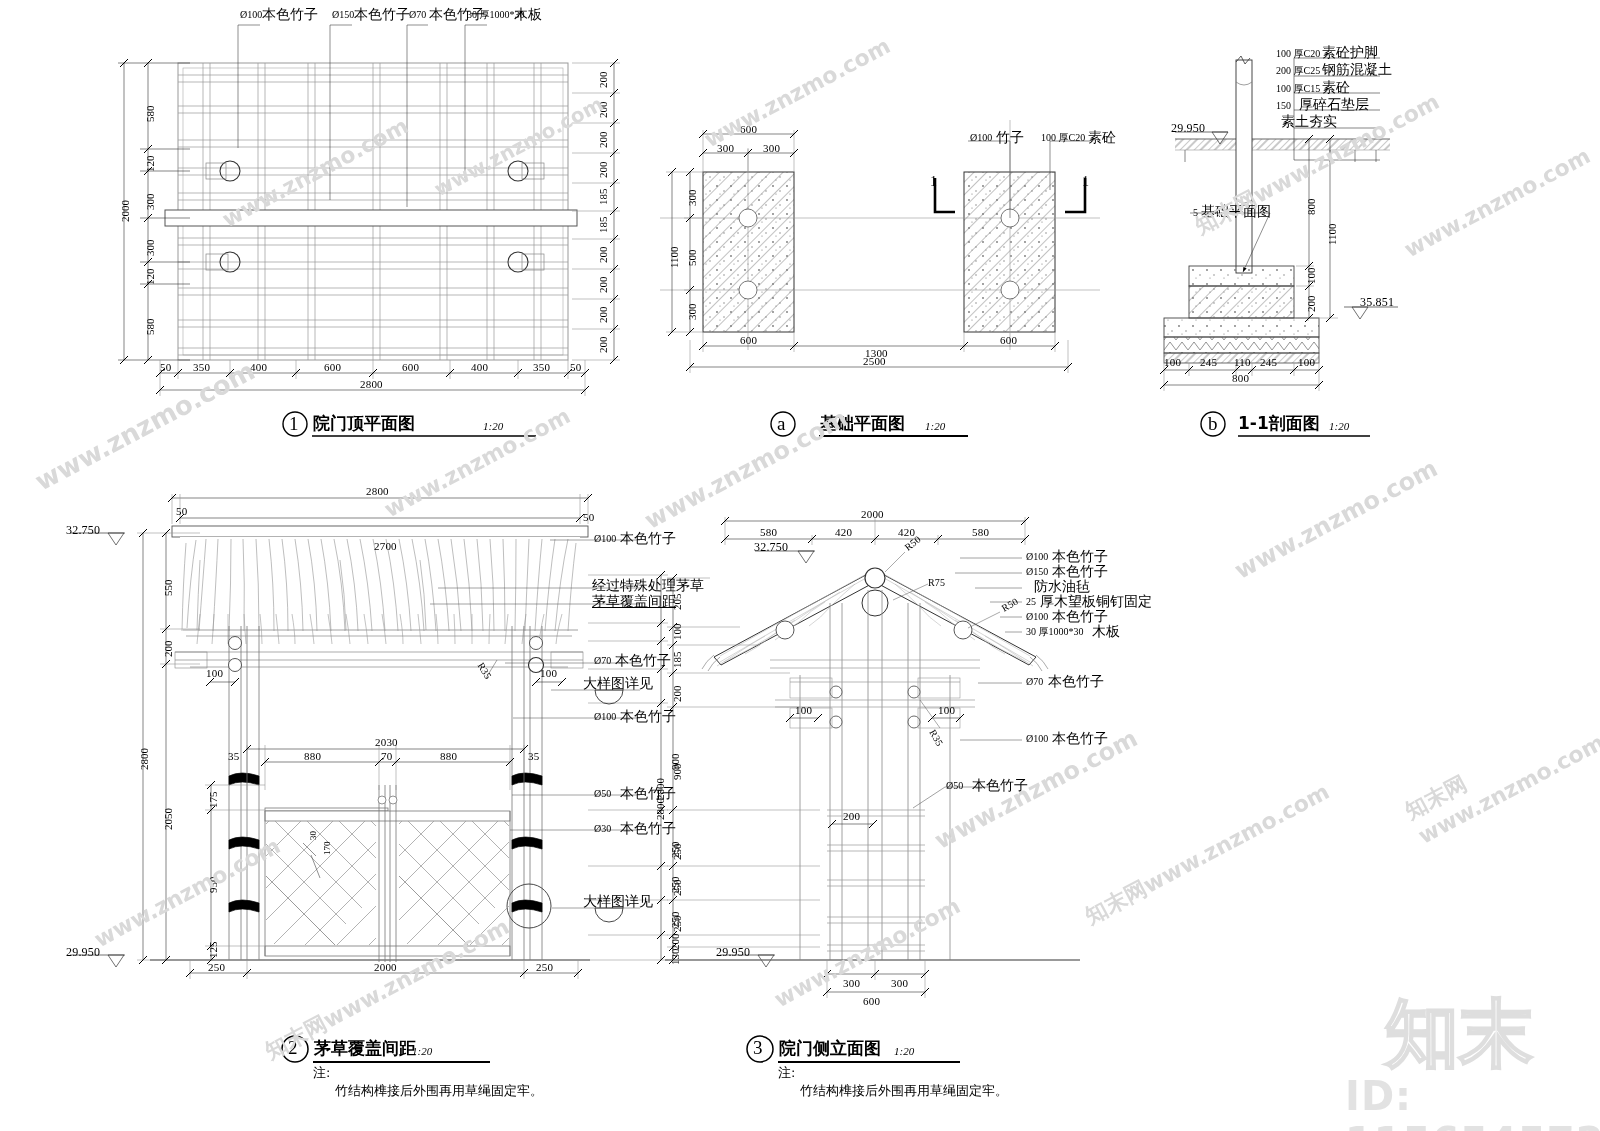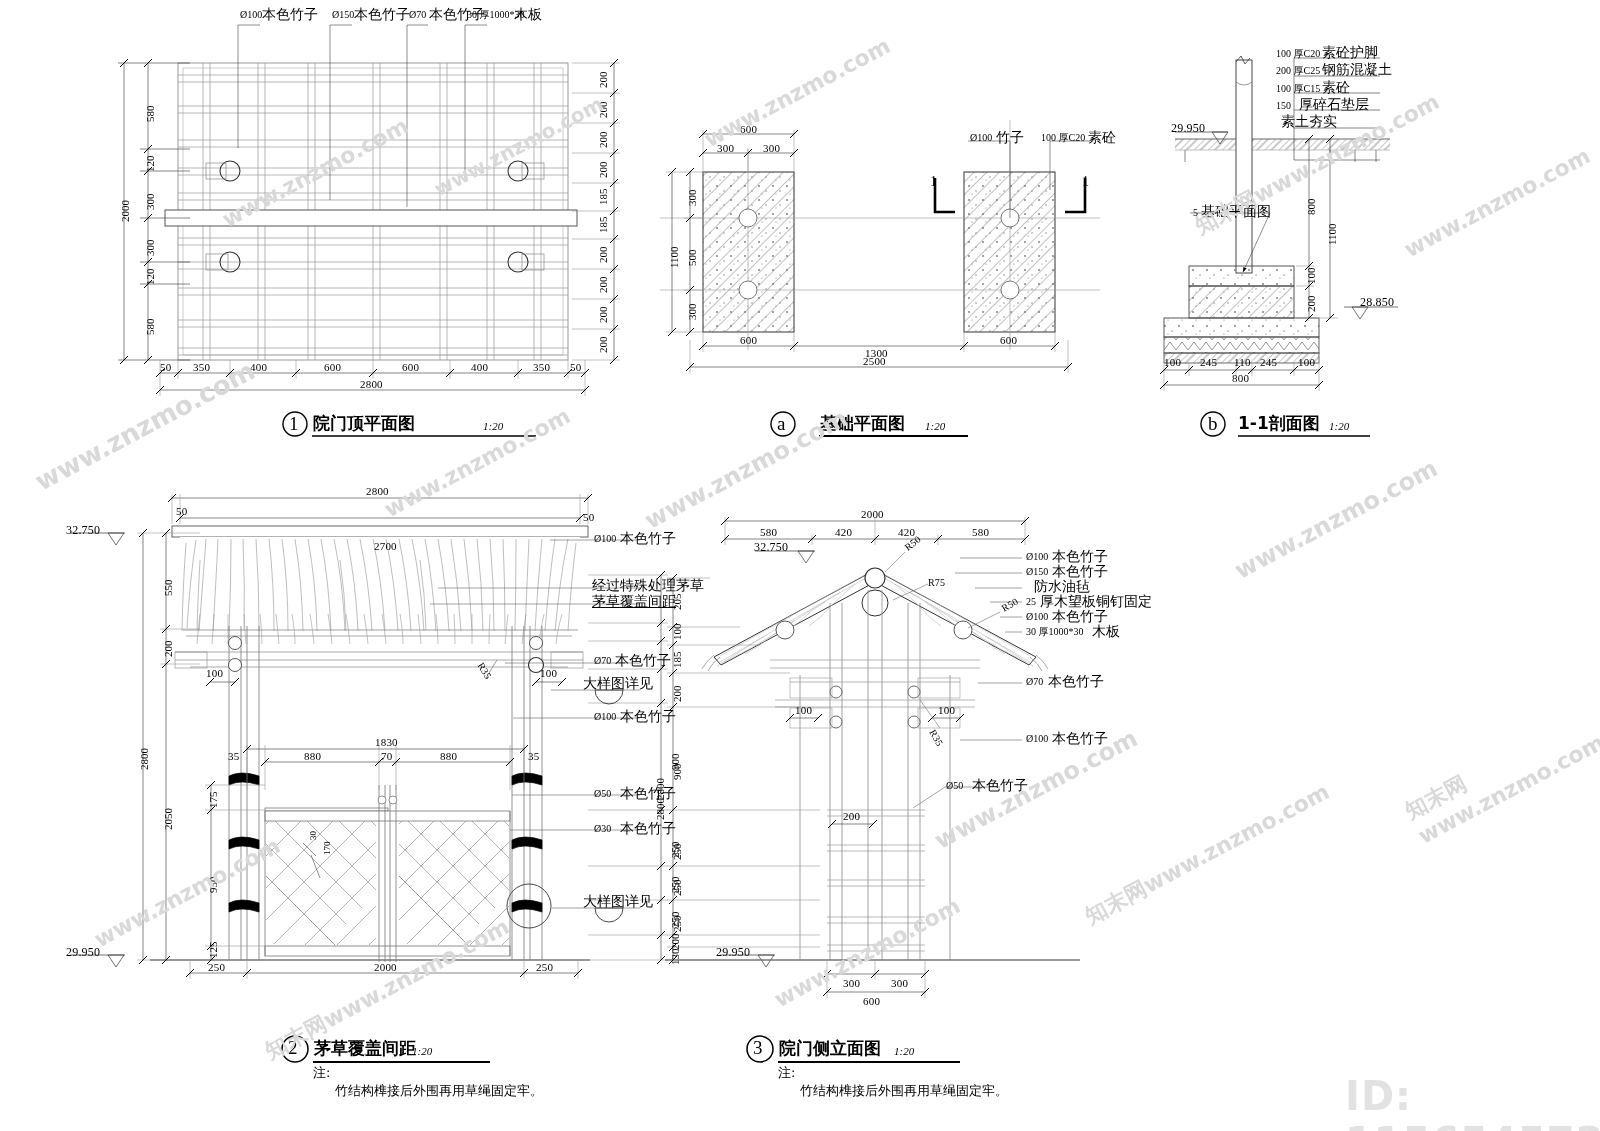--- a/index.html
+++ b/index.html
@@ -1006,21 +1006,21 @@
 <div class="lbl leader-sm" style="left:1276px;top:84px;">100 厚C15</div>
 <div class="lbl leader-cn cn" style="left:1322px;top:80px;">素砼</div>
 <div class="lbl leader-sm" style="left:1276px;top:101px;">150</div>
 <div class="lbl leader-cn cn" style="left:1299px;top:97px;text-align:center;">厚碎石垫层</div>
 <div class="lbl leader-cn cn" style="left:1281px;top:114px;">素土夯实</div>
 
 <div class="lbl leader-sm" style="left:1193px;top:208px;">5</div>
 <div class="lbl leader-cn cn" style="left:1201px;top:204px;">基础平面图</div>
 
 <div class="lbl dim" style="left:1171px;top:122px;font-size:12px;">29.950</div>
-<div class="lbl dim" style="left:1360px;top:296px;font-size:12px;">28.850</div>
+<div class="lbl dim" style="left:1360px;top:296px;font-size:12px;">35.851</div>
 
 <div class="lbl dimv" style="left:1306px;top:215px;">800</div>
 <div class="lbl dimv" style="left:1327px;top:245px;">1100</div>
 <div class="lbl dimv" style="left:1306px;top:284px;">100</div>
 <div class="lbl dimv" style="left:1306px;top:312px;">200</div>
 
 <div class="lbl dim" style="left:1164px;top:357px;">100</div>
 <div class="lbl dim" style="left:1200px;top:357px;">245</div>
 <div class="lbl dim" style="left:1234px;top:357px;">110</div>
 <div class="lbl dim" style="left:1260px;top:357px;">245</div>
@@ -1040,21 +1040,21 @@
 <div class="lbl dim" style="left:66px;top:946px;font-size:12px;">29.950</div>
 
 <div class="lbl dimv" style="left:163px;top:596px;">550</div>
 <div class="lbl dimv" style="left:163px;top:657px;">200</div>
 <div class="lbl dimv" style="left:139px;top:770px;">2800</div>
 <div class="lbl dimv" style="left:163px;top:830px;">2050</div>
 <div class="lbl dimv" style="left:208px;top:808px;">175</div>
 <div class="lbl dimv" style="left:208px;top:893px;">950</div>
 <div class="lbl dimv" style="left:208px;top:958px;">125</div>
 
-<div class="lbl dim" style="left:375px;top:737px;">1830</div>
+<div class="lbl dim" style="left:375px;top:737px;">2030</div>
 <div class="lbl dim" style="left:304px;top:751px;">880</div>
 <div class="lbl dim" style="left:381px;top:751px;">70</div>
 <div class="lbl dim" style="left:440px;top:751px;">880</div>
 <div class="lbl dim" style="left:228px;top:751px;">35</div>
 <div class="lbl dim" style="left:528px;top:751px;">35</div>
 
 <div class="lbl dimv" style="left:309px;top:840px;font-size:9px;">30</div>
 <div class="lbl dimv" style="left:323px;top:855px;font-size:9px;">170</div>
 
 <div class="lbl dim" style="left:206px;top:668px;">100</div>
@@ -1160,15 +1160,16 @@
 <div class="wm wm-rot" style="left:1230px;top:560px;font-size:24px;">www.znzmo.com</div>
 <div class="wm wm-rot" style="left:1400px;top:240px;font-size:22px;">www.znzmo.com</div>
 <div class="wm wm-rot" style="left:260px;top:1040px;font-size:22px;">知末网www.znzmo.com</div>
 <div class="wm wm-rot" style="left:770px;top:990px;font-size:22px;">www.znzmo.com</div>
 <div class="wm wm-rot" style="left:1080px;top:905px;font-size:22px;">知末网www.znzmo.com</div>
 <div class="wm wm-rot" style="left:380px;top:500px;font-size:22px;">www.znzmo.com</div>
 <div class="wm wm-rot" style="left:90px;top:930px;font-size:22px;">www.znzmo.com</div>
 <div class="wm wm-rot" style="left:1400px;top:800px;font-size:22px;">知末网www.znzmo.com</div>
 <div class="wm wm-rot" style="left:430px;top:180px;font-size:20px;">www.znzmo.com</div>
 
+<div class="wm-logo" style="left:1385px;top:985px;">知末</div>
 <div class="wm-id" style="left:1345px;top:1073px;">ID: 1156545728</div>
 
 </div>
 
 </body></html>

